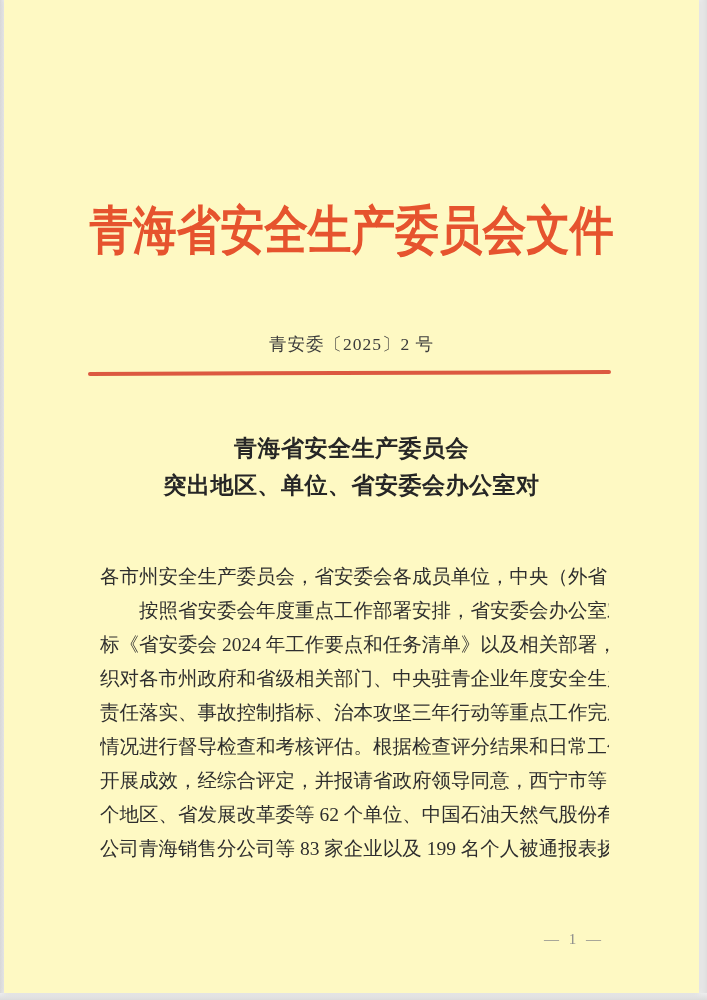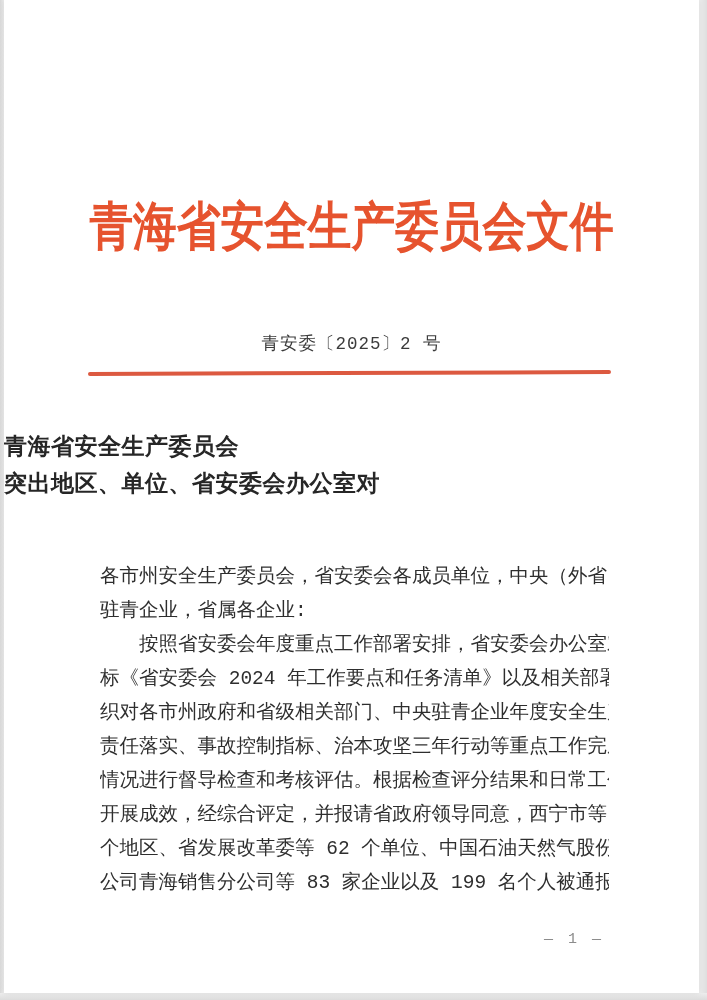--- a/index.html
+++ b/index.html
@@ -6,24 +6,23 @@
   html, body { width: 707px; height: 1000px; }
   body {
     background: #e6e6e6;
     font-family: "Liberation Serif", "DejaVu Serif", serif;
     position: relative;
     overflow: hidden;
   }
   .page {
     position: absolute;
     left: 4px; top: 0; right: 8px; bottom: 7px;
-    background: #ffffff;
+    background: #fef9c3;
     box-shadow: 0 0 6px rgba(0,0,0,0.08);
     overflow: hidden;
-    font-family: Liberation Mono, monospace;
   }
   .red-header {
     position: absolute;
     top: 192px; left: 0; right: 0;
     text-align: center;
     font-size: 52px;
     line-height: 78px;
     font-weight: bold;
     color: #e6532e;
     white-space: nowrap;
@@ -44,21 +43,21 @@
     position: absolute;
     top: 371px; left: 84px;
     width: 523px; height: 3.5px;
     background: #dc5940;
     border-radius: 2px;
     transform: rotate(-0.22deg);
   }
   .title-block {
     position: absolute;
     top: 430px; left: 0; right: 0;
-    text-align: left;
+    text-align: center;
     font-size: 23px;
     line-height: 37px;
     font-weight: bold;
     color: #262626;
     letter-spacing: 0.5px;
   }
   .body-text {
     position: absolute;
     top: 560px; left: 96px;
     width: 509px;
@@ -113,21 +112,20 @@
 
   <div class="red-rule"></div>
 
   <div class="title-block">
     <div class="title-line">青海省安全生产委员会</div>
     <div class="title-line">突出地区、单位、省安委会办公室对</div>
   </div>
 
   <div class="body-text">
     <div class="line">各市州安全生产委员会，省安委会各成员单位，中央（外省）</div>
-    <div class="line short">驻青企业，省属各企业:</div>
     <div class="line indent">按照省安委会年度重点工作部署安排，省安委会办公室对</div>
     <div class="line">标《省安委会 2024 年工作要点和任务清单》以及相关部署，组</div>
     <div class="line">织对各市州政府和省级相关部门、中央驻青企业年度安全生产</div>
     <div class="line">责任落实、事故控制指标、治本攻坚三年行动等重点工作完成</div>
     <div class="line">情况进行督导检查和考核评估。根据检查评分结果和日常工作</div>
     <div class="line">开展成效，经综合评定，并报请省政府领导同意，西宁市等 3</div>
     <div class="line">个地区、省发展改革委等 62 个单位、中国石油天然气股份有限</div>
     <div class="line">公司青海销售分公司等 83 家企业以及 199 名个人被通报表扬为</div>
   </div>
 

